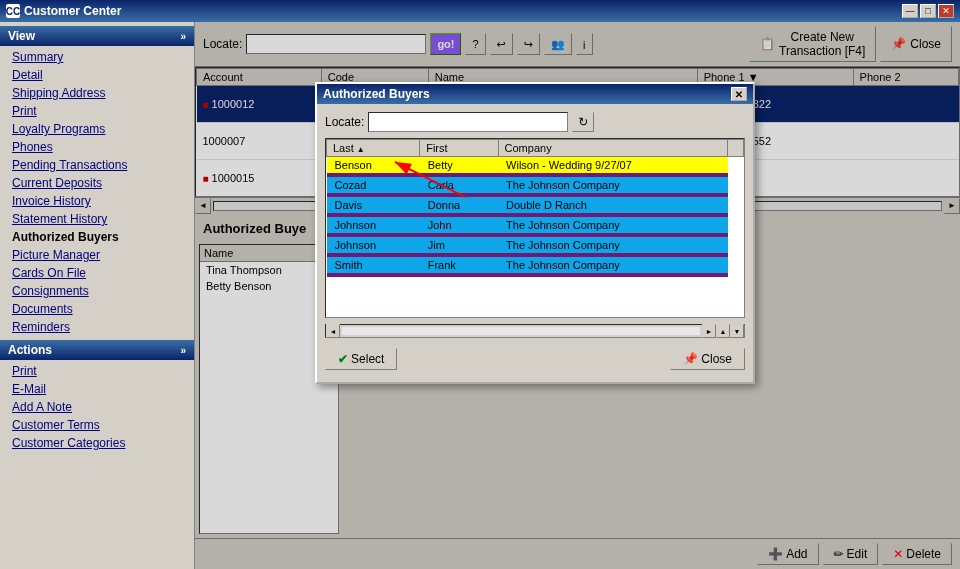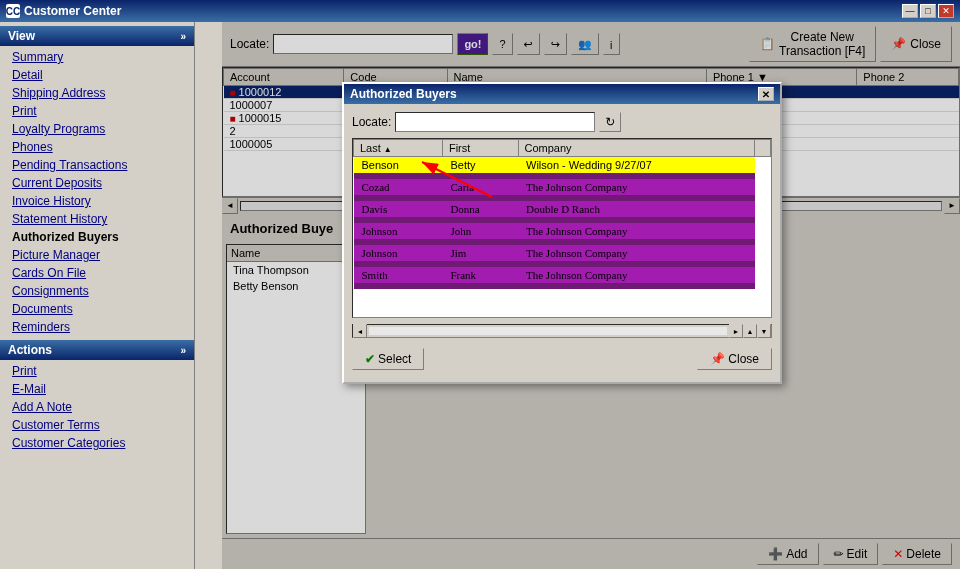--- a/index.html
+++ b/index.html
@@ -53,21 +53,20 @@
     }
     .sidebar-item.active { font-weight: bold; color: #000; text-decoration: none; }
 
     
     .content-area {
       flex: 1;
       background: #d4d0c8;
       display: flex;
       flex-direction: column;
       position: relative;
-      margin-left: 27px;
     }
 
     
     .toolbar {
       background: #d4d0c8;
       border-bottom: 1px solid #808080;
       padding: 4px 8px;
       display: flex;
       align-items: center;
       justify-content: space-between;
@@ -85,21 +84,21 @@
       height: 22px;
       padding: 2px 6px;
       border: 1px outset #d4d0c8;
       background: #d4d0c8;
       cursor: pointer;
       font-size: 11px;
       display: flex;
       align-items: center;
       gap: 2px;
     }
-    .go-btn { background: #4c1d95; color: white; font-weight: bold; border: 1px outset #6ab800; }
+    .go-btn { background: #8b5cf6; color: white; font-weight: bold; border: 1px outset #6ab800; }
     .top-right-btns { display: flex; align-items: center; gap: 4px; }
     .create-btn {
       height: 36px;
       padding: 2px 10px;
       border: 1px outset #d4d0c8;
       background: #d4d0c8;
       cursor: pointer;
       font-size: 11px;
       display: flex;
       align-items: center;
@@ -132,21 +131,21 @@
       border: 1px solid #808080;
       padding: 2px 6px;
       text-align: left;
       font-weight: normal;
       font-size: 11px;
       position: sticky;
       top: 0;
     }
     .customer-list td {
       border-bottom: 1px solid #e0e0e0;
-      padding: 0 6px;
+      padding: 12px 6px;
       font-size: 11px;
     }
     .customer-list tr.selected td { background: #0a246a; color: white; }
 
     
     .bottom-area {
       flex: 1;
       display: flex;
       flex-direction: column;
       position: relative;
@@ -294,24 +293,24 @@
       text-align: left;
       font-weight: normal;
       font-size: 11px;
       position: sticky;
       top: 0;
       cursor: pointer;
     }
     .modal-table td {
       padding: 2px 8px;
       font-size: 11px;
-      border-bottom: 6px solid #701a75;
+      border-bottom: 4px solid #701a75;
     }
     .modal-table tr.selected td { background: yellow; color: #000; }
-    .modal-table tr.highlight td { background: #a21caf; color: #000; font-family: Liberation Serif, serif; }
+    .modal-table tr.highlight td { background: #0ea5e9; color: #000; }
 
     
     .modal-hscroll { height: 14px; background: #d4d0c8; display:flex; align-items:center; border: 1px inset #808080; margin-bottom: 6px; }
     .modal-hscroll-btn { width: 14px; height: 14px; border: 1px outset #d4d0c8; display:flex; align-items:center; justify-content:center; font-size:7px; cursor:pointer; }
     .modal-hscroll-track { flex:1; height:8px; background:#e8e8e8; margin: 0 2px; }
 
     
     .modal-actions { display: flex; justify-content: space-between; align-items: center; padding: 4px 0; }
     .select-btn {
       padding: 3px 12px;

